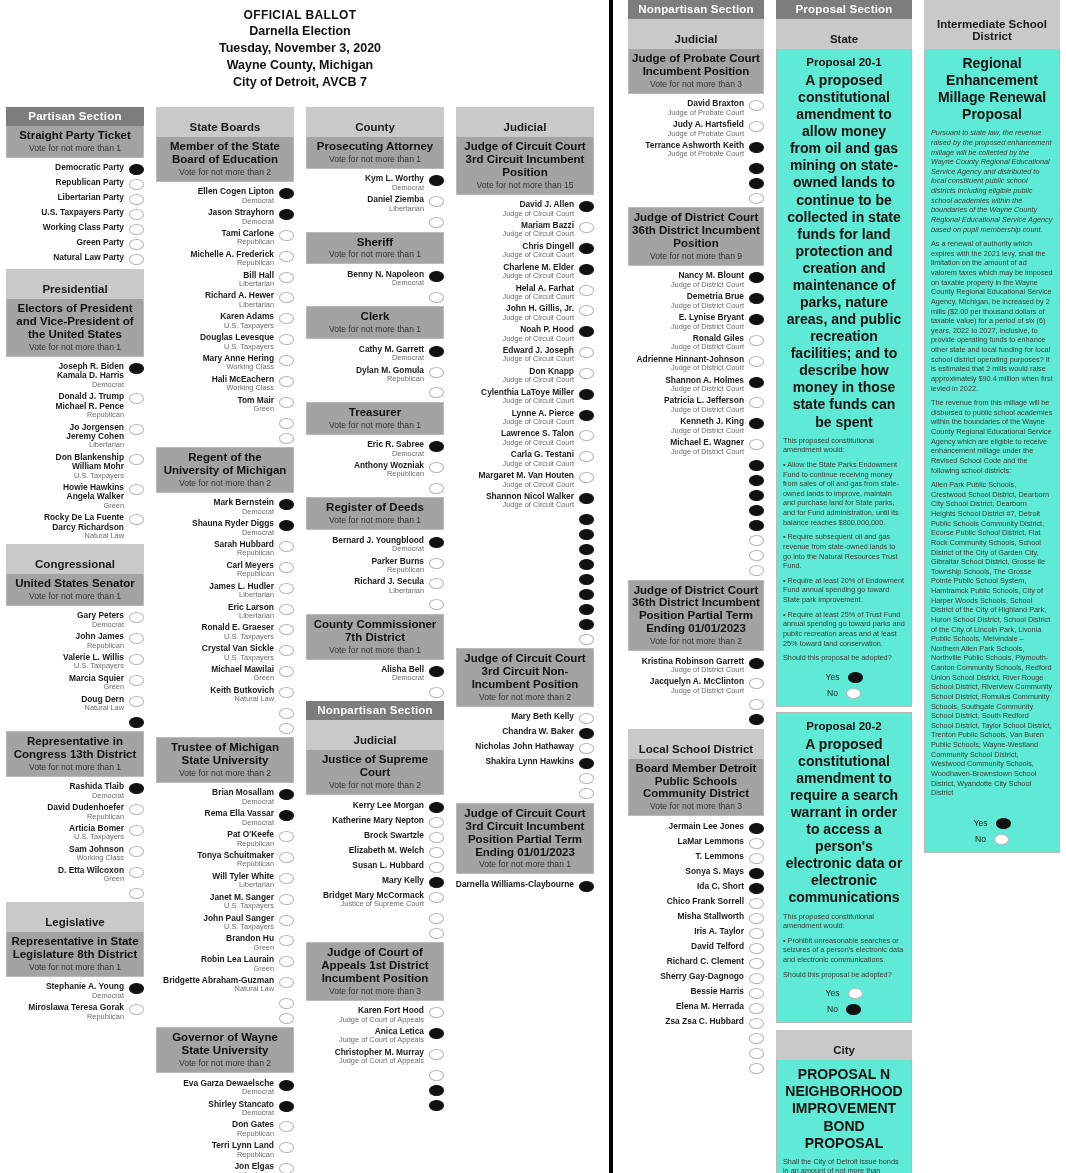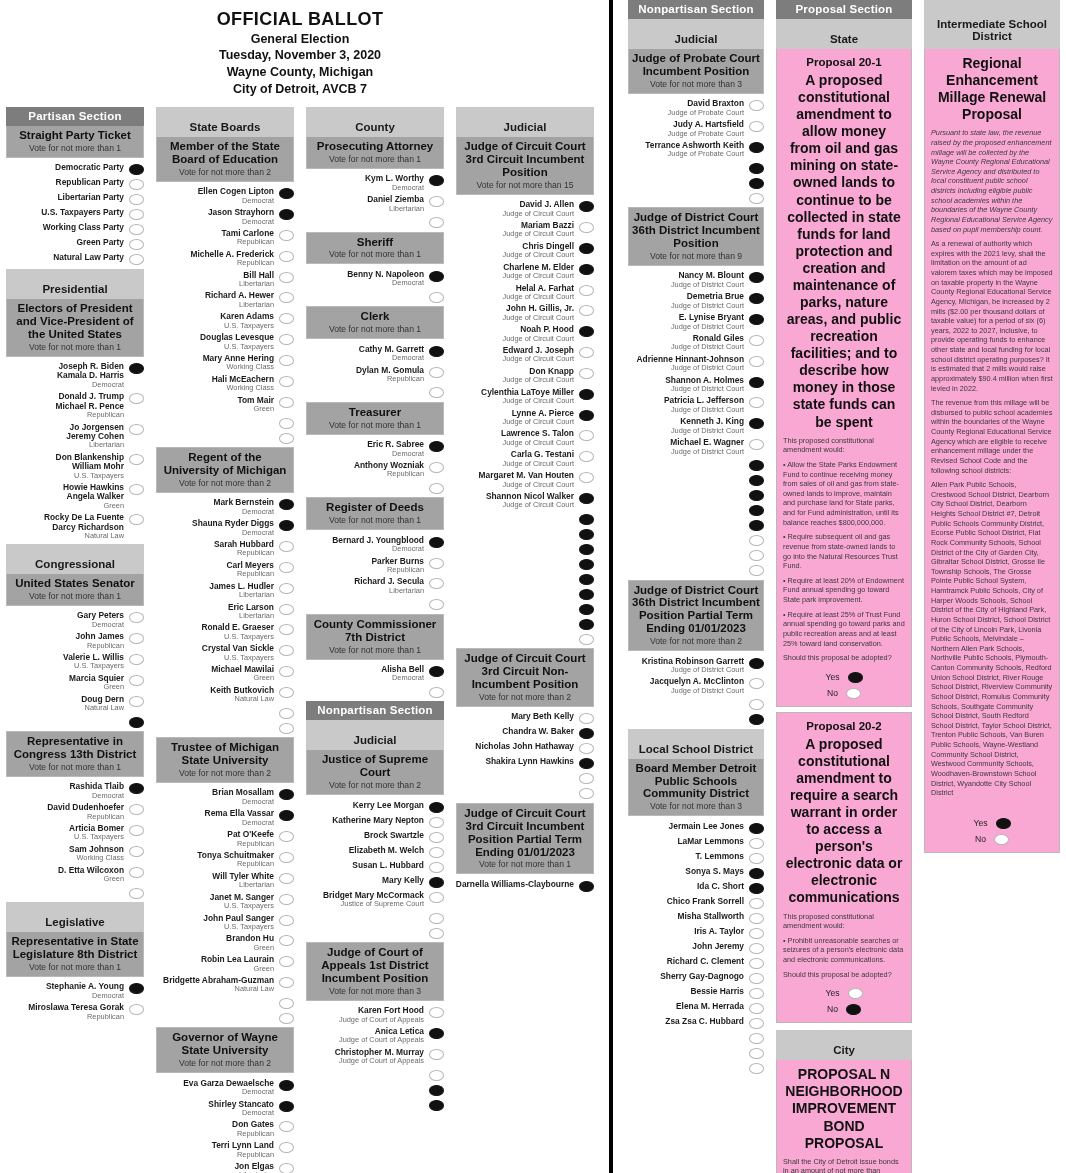--- a/index.html
+++ b/index.html
@@ -13,21 +13,21 @@
   .sheet{position:relative;}
   .sheet.left{width:600px;}
   .gutter{width:22px;background:#fff;position:relative;}
   .gutter:before{content:"";position:absolute;left:9px;top:0;bottom:0;width:4px;background:#000;}
   .sheet.right{width:444px;}
 
   
   .ballot-head{
     text-align:center;padding-top:8px;
   }
-  .ballot-head .t1{font-size:18px;font-weight:bold;letter-spacing:.4px;line-height:1.25;}
+  .ballot-head .t1{font-size:12px;font-weight:bold;letter-spacing:.4px;line-height:1.25;}
   .ballot-head .t2{font-size:12.5px;font-weight:bold;line-height:1.35;}
   .handwritten{
     position:absolute;left:690px;top:4px;font-family:"DejaVu Serif",serif;
     font-size:19px;color:#4a4a58;transform:rotate(-3deg);letter-spacing:1px;
   }
 
   
   .cols{display:flex;position:absolute;top:107px;left:0;right:0;}
   .col{width:150px;position:relative;}
   .col.first{width:150px;}
@@ -61,21 +61,21 @@
   .oval{
     width:13px;height:9px;border-radius:50%;border:1px solid #b5b5b5;
     flex:0 0 auto;margin-top:1px;background:#fff;
   }
   .oval.filled{background:#111;border-color:#111;}
   .cand.blank{min-height:12px;}
 
   
   .col.prop{width:155px;}
   .prop-body{
-    margin:0 6px;border:1px solid #b9b9b9;border-top:none;background:#f9a8d4;
+    margin:0 6px;border:1px solid #b9b9b9;border-top:none;background:#5eead4;
     padding:4px 6px 6px;
   }
   .prop-title{text-align:center;font-weight:bold;font-size:11.5px;padding:3px 0 2px;}
   .prop-sum{text-align:center;font-weight:bold;font-size:14px;line-height:1.22;padding:2px 2px 5px;}
   .prop-p{font-size:7.3px;line-height:1.32;color:#3a3a3a;margin:0 0 5px;text-align:left;}
   .prop-p.ital{font-style:italic;}
   .yn{display:flex;align-items:center;justify-content:center;padding:3px 10px 1px;}
   .yn .lbl{font-size:8.6px;padding-right:8px;color:#222;}
   .col.isd{width:161px;}
   .col.isd .prop-body{min-height:0;}
@@ -88,21 +88,21 @@
 </style>
 </head>
 <body>
 
 <div class="page">
 
   <div class="sheet left">
 
     <div class="ballot-head">
       <div class="t1">OFFICIAL BALLOT</div>
-      <div class="t2">General Election</div>
+      <div class="t2">Darnella Election</div>
       <div class="t2">Tuesday, November 3, 2020</div>
       <div class="t2">Wayne County, Michigan</div>
       <div class="t2">City of Detroit, AVCB 7</div>
     </div>
 
     <div class="cols">
 
       <div class="col first">
         <div class="sec-dark">Partisan Section</div>
         <div class="contest">
@@ -1321,21 +1321,21 @@
               <div class="oval"></div>
             </div>
             <div class="cand">
               <div class="txt">
                 <div class="nm">Iris A. Taylor</div>
               </div>
               <div class="oval"></div>
             </div>
             <div class="cand">
               <div class="txt">
-                <div class="nm">John Jeremy</div>
+                <div class="nm">David Telford</div>
               </div>
               <div class="oval"></div>
             </div>
             <div class="cand">
               <div class="txt">
                 <div class="nm">Richard C. Clement</div>
               </div>
               <div class="oval"></div>
             </div>
             <div class="cand">

